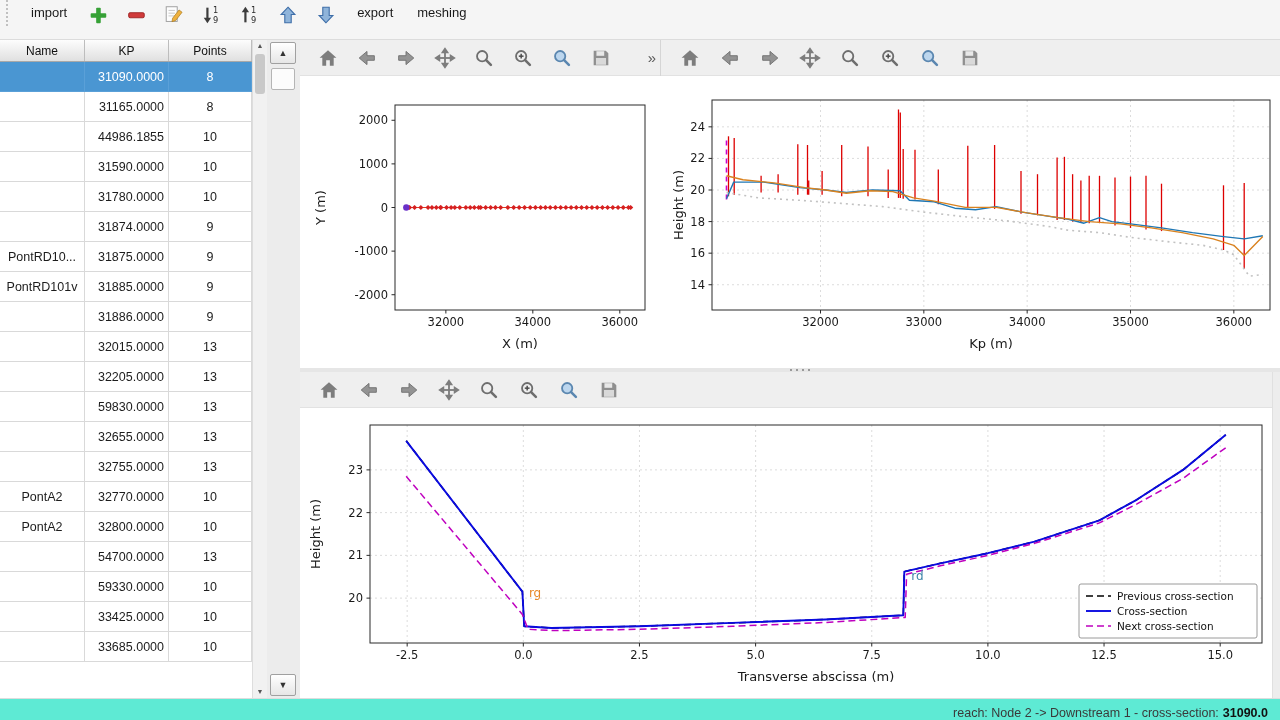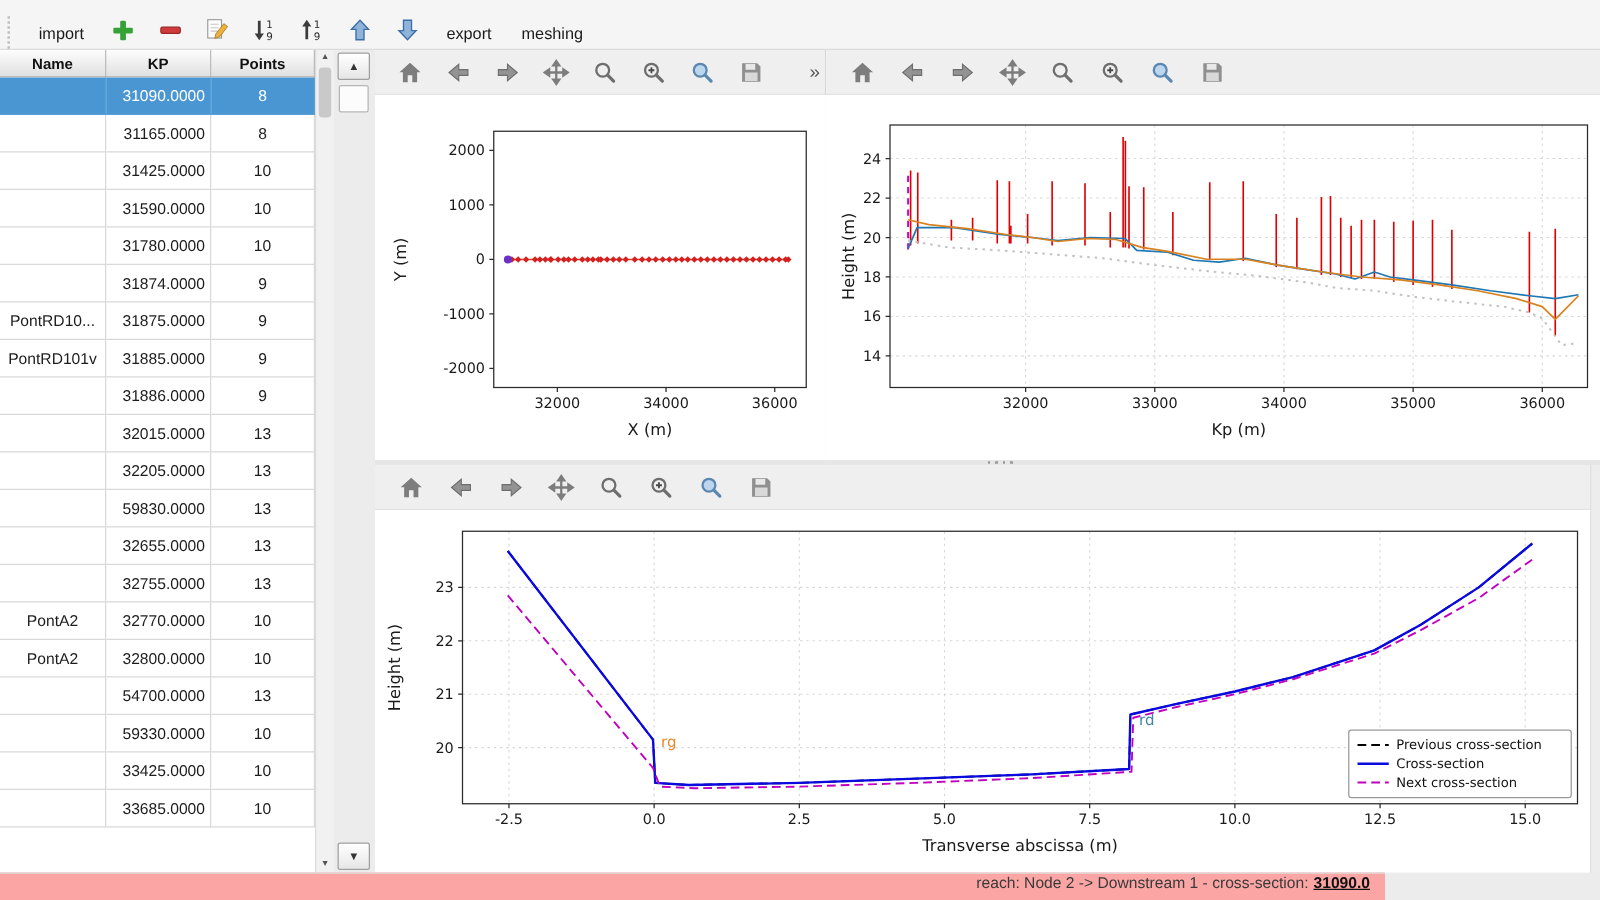--- a/index.html
+++ b/index.html
@@ -2,31 +2,31 @@
 <html><head>
 <meta charset="utf-8">
 <style>
   * { box-sizing: border-box; margin: 0; padding: 0; }
   html,body { width:1280px; height:720px; overflow:hidden; background:#ececec;
               font-family:"Liberation Sans", sans-serif; }
   .abs { position:absolute; }
 
   
   #app-toolbar { left:0; top:0; width:1280px; height:40px; background:#f5f5f5;
-                 border-bottom:1px solid #dcdcdc; display:flex; align-items:flex-end; gap:8px; padding-left:4px; }
+                 border-bottom:1px solid #dcdcdc; display:flex; align-items:flex-start; gap:8px; padding-left:4px; }
   .grip { width:7px; height:26px; border-left:2px dotted #c0c0c0; margin:0 2px; }
   .menu-label { font-size:13px; color:#1a1a1a; padding:5px 8px; cursor:default; }
   .icon-btn { background:transparent; border:none; padding:3px; width:30px; height:30px;
               display:flex; align-items:center; justify-content:center; }
 
   
   #table-panel { left:0; top:40px; width:252px; height:658px; background:#ffffff; overflow:hidden; }
   .thead { display:grid; grid-template-columns:85px 84px 83px; height:22px;
            background:linear-gradient(#fdfdfd,#e0e0e0); border-bottom:1px solid #a8a8a8; }
-  .thead .hcell { font-size:12px; font-weight:bold; color:#111; display:flex; align-items:center;
+  .thead .hcell { font-size:12px; font-weight:normal; color:#111; display:flex; align-items:center;
                   justify-content:center; border-right:1px solid #bdbdbd; }
   .trow { display:grid; grid-template-columns:85px 84px 83px; height:30px; background:#fff; }
   .tcell { font-size:12.5px; color:#1c1c1c; display:flex; align-items:center; justify-content:center;
            border-right:1px solid #d9d9d9; border-bottom:1px solid #d9d9d9; overflow:hidden;
            white-space:nowrap; text-overflow:ellipsis; }
   .tcell.c1 { justify-content:flex-end; padding-right:4px; }
   .trow.selected .tcell { background:#4a96d2; color:#ffffff; border-right-color:#5aa0d8; border-bottom-color:#5aa0d8; }
 
   
   #table-scrollbar { left:252px; top:40px; width:15px; height:658px; background:#f1f1f1; border-left:1px solid #dddddd; }
@@ -51,24 +51,24 @@
   .mpl-toolbar .icon-btn { width:30px; height:30px; }
   .overflow-chevron { font-size:15px; color:#5a5a5a; margin-left:18px; padding:0 4px; }
   svg text { font-family:"DejaVu Sans", sans-serif; }
 
   #divider-h { left:300px; top:368px; width:980px; height:4px; background:#e6e6e6; }
   #divider-h .dots { position:absolute; left:490px; top:1px; width:22px; height:2px;
                      background:repeating-linear-gradient(90deg,#9a9a9a 0 2px,transparent 2px 6px); }
   #right-strip { left:1272px; top:372px; width:8px; height:326px; background:#ededed; border-left:1px solid #e0e0e0; }
 
   
-  #status-bar { left:0; top:698px; width:1108px; height:22px; background:#fca5a5; border-top:1px solid #dddddd;
-                display:flex; align-items:flex-start; justify-content:flex-end; padding-right:12px;
+  #status-bar { left:0; top:698px; width:1280px; height:22px; background:#5eead4; border-top:1px solid #dddddd;
+                display:flex; align-items:flex-end; justify-content:flex-end; padding-right:12px;
                 font-size:12.5px; color:#3a3a3a; }
-  #status-bar .value { font-weight:bold; color:#111; margin-left:4px;text-decoration:underline; }
+  #status-bar .value { font-weight:bold; color:#111; margin-left:4px; }
 </style>
 </head>
 <body>
 
 <div id="app-toolbar" class="abs">
   <div class="grip"></div>
 
 <div class="menu-label">import</div>
     <button class="icon-btn">
       <svg viewBox="0 0 24 24" width="22" height="22">
@@ -132,21 +132,21 @@
         <div class="tcell c1">31090.0000</div>
         <div class="tcell c2">8</div>
       </div>
       <div class="trow">
         <div class="tcell c0"></div>
         <div class="tcell c1">31165.0000</div>
         <div class="tcell c2">8</div>
       </div>
       <div class="trow">
         <div class="tcell c0"></div>
-        <div class="tcell c1">31425.0000</div>
+        <div class="tcell c1">44986.1855</div>
         <div class="tcell c2">10</div>
       </div>
       <div class="trow">
         <div class="tcell c0"></div>
         <div class="tcell c1">31590.0000</div>
         <div class="tcell c2">10</div>
       </div>
       <div class="trow">
         <div class="tcell c0"></div>
         <div class="tcell c1">31780.0000</div>

